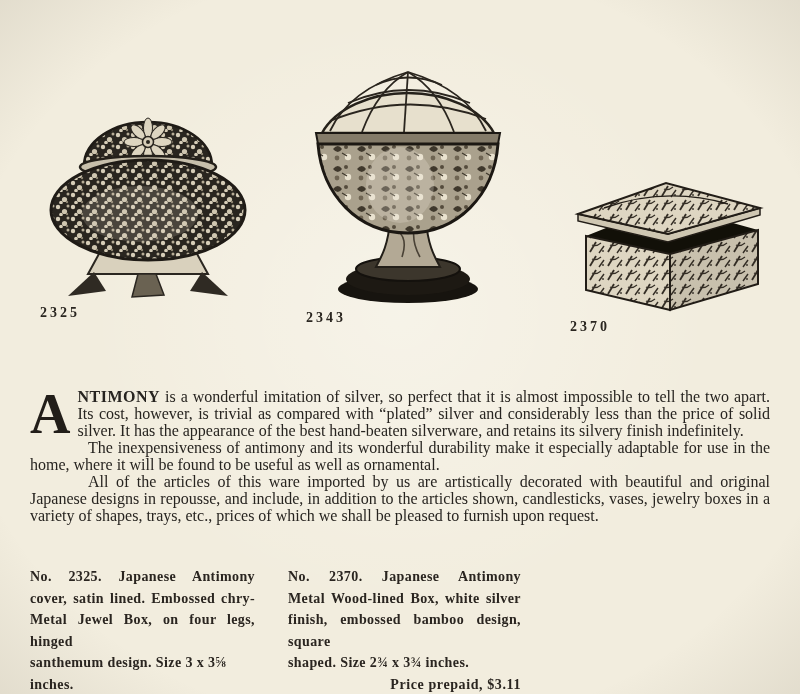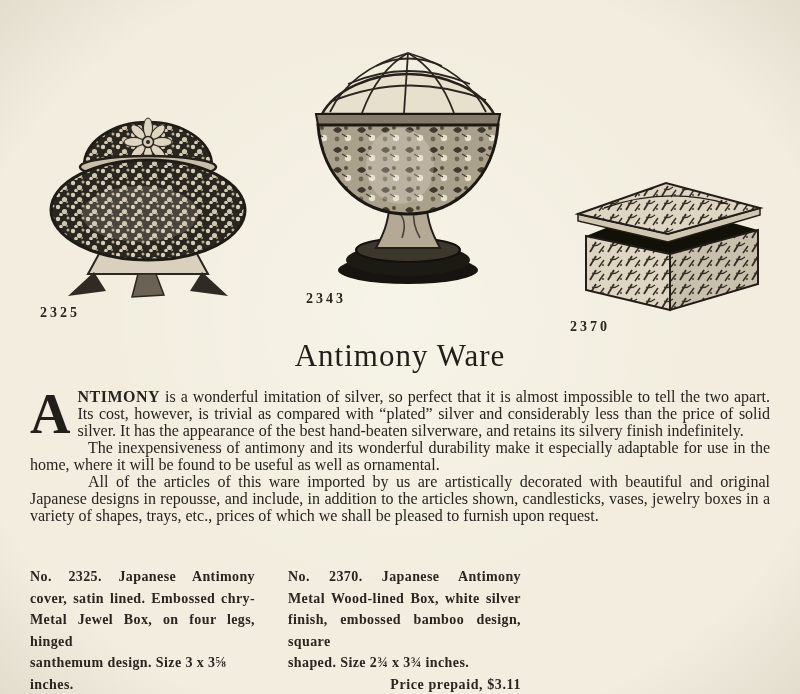--- a/index.html
+++ b/index.html
@@ -6,21 +6,21 @@
   .page{
     position:relative;width:800px;height:694px;overflow:hidden;
     background:#f2edde;
     background-image:radial-gradient(ellipse at 50% 45%, rgba(255,255,252,0.35) 0%, rgba(255,255,252,0) 55%),
                      radial-gradient(ellipse at 50% 50%, rgba(0,0,0,0) 78%, rgba(90,80,60,0.10) 100%);
     font-family:"Liberation Serif", serif;color:#272420;
   }
   .plate{position:absolute;top:0;left:0;width:800px;height:334px;}
   .figure{position:absolute;text-align:left;}
   .fig-1{left:40px;top:96px;width:216px;}
-  .fig-2{left:306px;top:44px;width:204px;}
+  .fig-2{left:306px;top:63px;width:204px;}
   .fig-3{left:570px;top:170px;width:200px;}
   .plate-num{margin-top:3px;font-weight:bold;font-size:14px;letter-spacing:3px;color:#2a2620;}
   .title{position:absolute;top:338px;left:0;width:800px;text-align:center;
          font-size:31px;letter-spacing:1px;color:#221e19;}
   .intro{position:absolute;top:388px;left:30px;width:740px;
          font-size:16px;line-height:17px;text-align:justify;}
   .intro p{margin:0;}
   .intro p.indent{text-indent:58px;}
   .dropcap{float:left;font-size:56px;line-height:48px;font-weight:bold;
            margin:2px 7px 0 0;color:#221e19;}
@@ -132,21 +132,20 @@
         <path d="M16,66 L100,84 L100,140 L16,120 Z" fill="url(#p3a)" stroke="#221d17" stroke-width="2"></path>
         <path d="M8,44 L98,64 L190,38 L190,45 L98,72 L8,51 Z" fill="#cfc7b2" stroke="#221d17" stroke-width="1.5"></path>
         <path d="M8,44 L96,13 L190,38 L98,64 Z" fill="url(#p3a)" stroke="#221d17" stroke-width="2"></path>
         <path d="M34,38 Q96,16 158,34" stroke="#221d17" stroke-width="1.4" fill="none"></path>
       </svg>
       <div class="plate-num">2370</div>
     </div>
 
   </div>
 
-  <div class="title">Antimony Ware</div>
 
   <div class="intro">
     <p><span class="dropcap">A</span><span class="leadword">NTIMONY</span><span> is a wonderful imitation of silver, so perfect that it is almost impossible to tell the two apart.  Its cost, however, is trivial as compared with “plated” silver and considerably less than the price of solid silver.  It has the appearance of the best hand-beaten silverware, and retains its silvery finish indefinitely.</span></p>
     <p class="indent">The inexpensiveness of antimony and its wonderful durability make it especially adaptable for use in the home, where it will be found to be useful as well as ornamental.</p>
     <p class="indent">All of the articles of this ware imported by us are artistically decorated with beautiful and original Japanese designs in repousse, and include, in addition to the articles shown, candlesticks, vases, jewelry boxes in a variety of shapes, trays, etc., prices of which we shall be pleased to furnish upon request.</p>
   </div>
 
   <div class="listings">
 
     <div class="col col-1">

